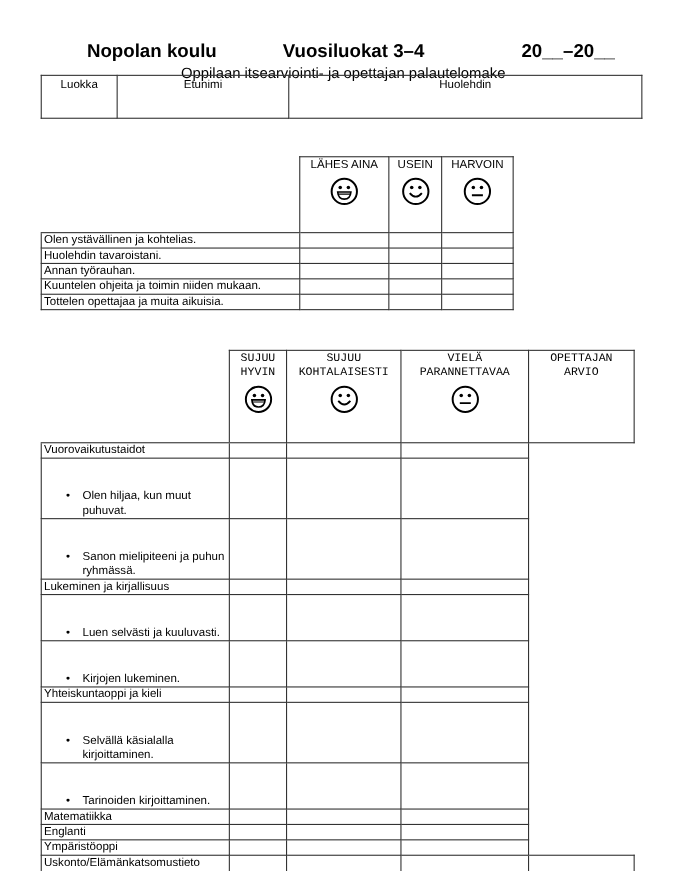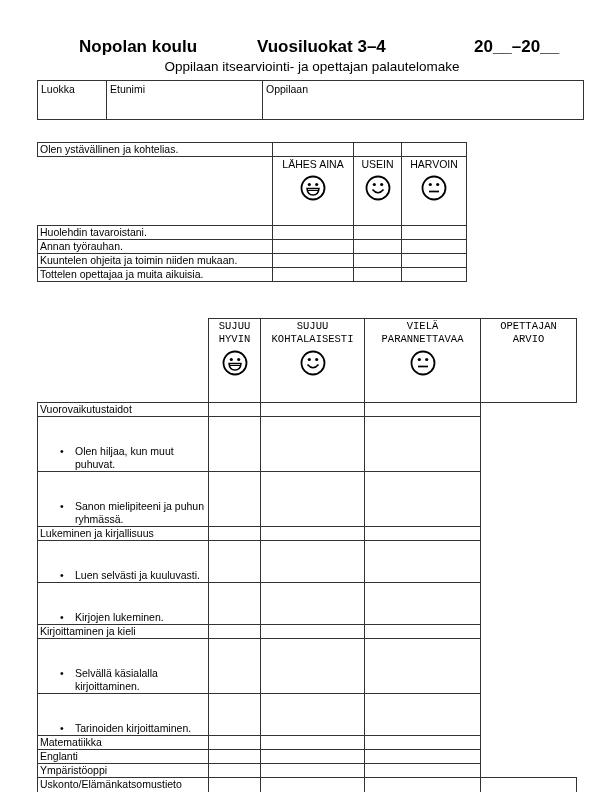--- a/index.html
+++ b/index.html
@@ -4,21 +4,21 @@
 <style>
   html, body { margin: 0; padding: 0; background: #ffffff; }
   body { width: 612px; height: 792px; position: relative; overflow: hidden;
          font-family: "Liberation Sans", sans-serif; color: #000; }
   .hdr { position: absolute; top: 37px; font-size: 17px; font-weight: bold; }
   .title { position: absolute; top: 59px; left: 6px; width: 612px; text-align: center;
            font-size: 13.5px; font-weight: normal; }
   table { position: absolute; border-collapse: collapse; table-layout: fixed; }
   td { border: 1px solid #333; padding: 0 2px; vertical-align: top; font-size: 10.5px;
        line-height: 13px; overflow: hidden; }
-  .t1 { left: 37px; top: 80px; width: 546px; }
+  .t1 { left: 37px; top: 68px; width: 546px; text-align: center; }
   .t1 td { height: 34px; padding: 2px 3px; }
   .t2 { left: 37px; top: 142px; width: 429px; }
   .t2 td.h { height: 66px; text-align: center; padding: 1px 0; }
   .t2 td.r { height: 13px; line-height: 13px; padding: 0 2px; }
   .t2 td.blank { border: none; border-bottom: 1px solid #333; }
   .t3 { left: 37px; top: 318px; width: 539px; }
   .t3 td.h { height: 81px; text-align: center; padding: 1px 0; line-height: 12.5px; font-family: Liberation Mono, monospace; }
   .t3 td.blank { border: none; border-bottom: 1px solid #333; }
   .t3 td.noborder { border-top: none; border-bottom: none; border-right: none; }
   .r1 td { height: 12px; }
@@ -39,40 +39,34 @@
 <table class="t1">
   <colgroup>
       <col style="width:69px">
       <col style="width:156px">
       <col style="width:321px">
     </colgroup>
   <tbody>
       <tr>
     <td><span>Luokka</span></td>
     <td><span>Etunimi</span></td>
-    <td><span>Oppilaan</span></td>
+    <td><span>Huolehdin</span></td>
   </tr>
 </tbody>
   </table>
 
 <table class="t2">
   <colgroup>
       <col style="width:235px">
       <col style="width:81px">
       <col style="width:48px">
       <col style="width:65px">
     </colgroup>
   <tbody>
       <tr>
-        <td class="r">Olen ystävällinen ja kohtelias.</td>
-        <td class="r"></td>
-        <td class="r"></td>
-        <td class="r"></td>
-      </tr>
-  <tr>
     <td class="h blank"></td>
     <td class="h">
       <span>LÄHES AINA</span>
       <svg class="face" width="26" height="26" viewBox="0 0 26 26">
             <circle cx="13" cy="13" r="11.5" fill="none" stroke="#000" stroke-width="1.8"></circle>
             <circle cx="9.3" cy="9.5" r="1.6"></circle>
             <circle cx="16.7" cy="9.5" r="1.6"></circle>
             <path d="M7 13.5 H19 Q18.5 20 13 20 Q7.5 20 7 13.5 Z" fill="none" stroke="#000" stroke-width="1.5"></path>
             <line x1="7.5" y1="15.5" x2="18.5" y2="15.5" stroke="#000" stroke-width="1"></line>
           </svg>
@@ -89,20 +83,26 @@
     <td class="h">
       <span>HARVOIN</span>
       <svg class="face" width="26" height="26" viewBox="0 0 26 26">
             <circle cx="13" cy="13" r="11.5" fill="none" stroke="#000" stroke-width="1.8"></circle>
             <circle cx="9.3" cy="9.5" r="1.6"></circle>
             <circle cx="16.7" cy="9.5" r="1.6"></circle>
             <line x1="8" y1="16.5" x2="18" y2="16.5" stroke="#000" stroke-width="1.7"></line>
           </svg>
     </td>
   </tr>
+  <tr>
+        <td class="r">Olen ystävällinen ja kohtelias.</td>
+        <td class="r"></td>
+        <td class="r"></td>
+        <td class="r"></td>
+      </tr>
   <tr>
         <td class="r">Huolehdin tavaroistani.</td>
         <td class="r"></td>
         <td class="r"></td>
         <td class="r"></td>
       </tr>
   <tr>
         <td class="r">Annan työrauhan.</td>
         <td class="r"></td>
         <td class="r"></td>
@@ -209,21 +209,21 @@
       </tr>
   <tr class="r1">
         <td>
           <span class="bullet">Kirjojen lukeminen.</span>
         </td>
         <td></td>
         <td></td>
         <td></td>
       </tr>
   <tr class="r1">
-        <td>Kirjoittaminen ja kieli</td>
+        <td>Yhteiskuntaoppi ja kieli</td>
         <td></td>
         <td></td>
         <td></td>
       </tr>
   <tr class="r2">
         <td>
           <span class="bullet">Selvällä käsialalla kirjoittaminen.</span>
         </td>
         <td></td>
         <td></td>

